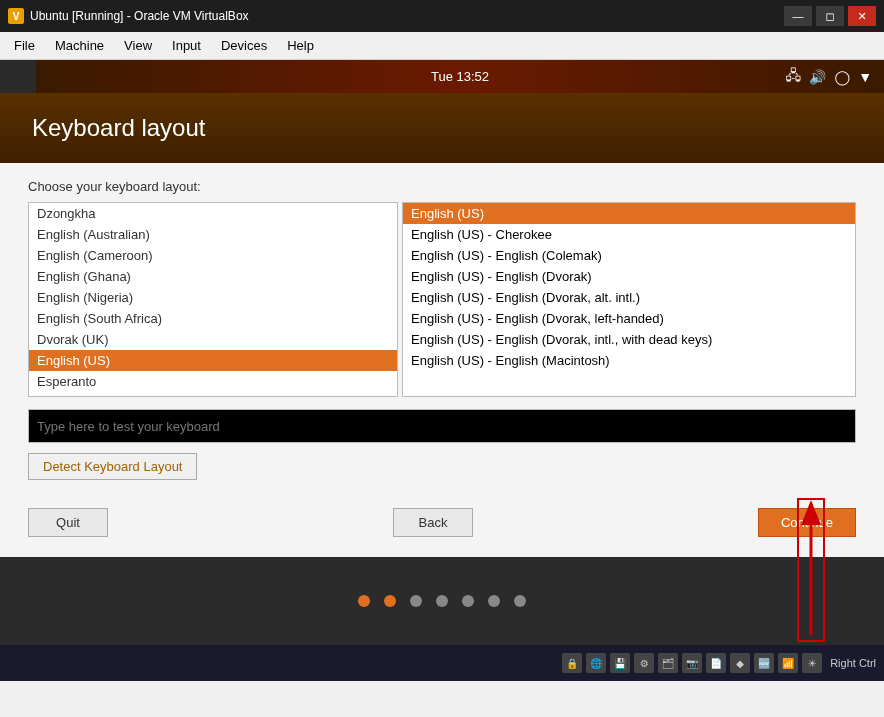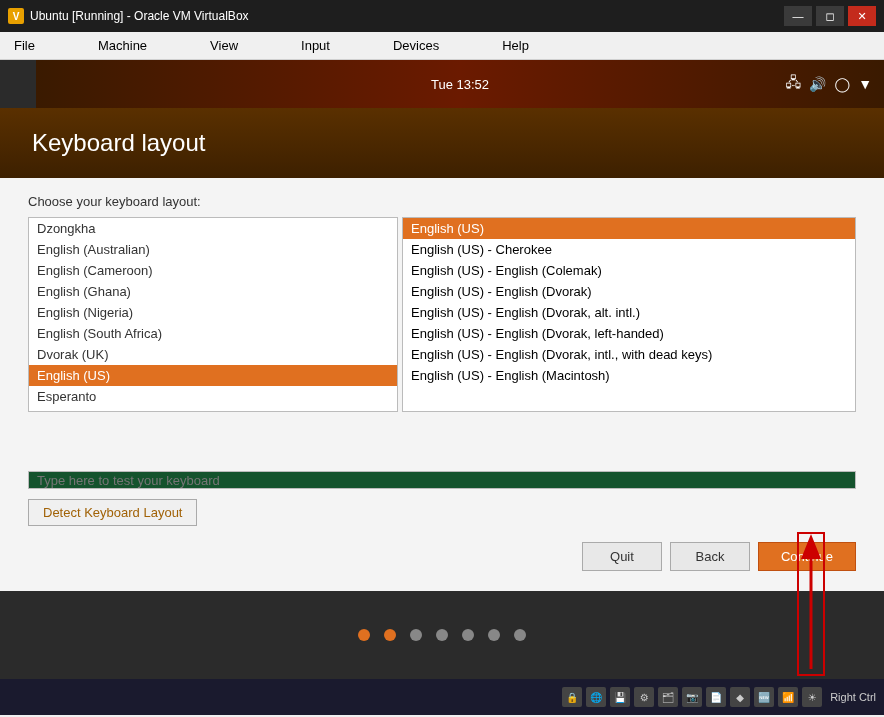--- a/index.html
+++ b/index.html
@@ -59,39 +59,38 @@
     .win-btn.close { background: #c42b1c; }
 
     
     .menubar {
       background: #f0f0f0;
       height: 28px;
       display: flex;
       align-items: center;
       padding: 0 4px;
       border-bottom: 1px solid #d0d0d0;
-      gap: 43px;
     }
     .menu-item {
       padding: 4px 10px;
       cursor: pointer;
       font-size: 13px;
       color: #000;
     }
 
     
     .vm-screen {
       background: #2b2b2b;
       position: relative;
     }
 
     
     .ubuntu-topbar {
       background: linear-gradient(to right, #3a1a00, #6b1a00, #3a1a00);
-      height: 48px;
+      height: 33px;
       display: flex;
       align-items: center;
       justify-content: center;
       position: relative;
       margin-left: 36px;
     }
     .ubuntu-topbar-time {
       color: #fff;
       font-size: 13px;
     }
@@ -127,21 +126,21 @@
 
     .choose-label {
       font-size: 13px;
       color: #333;
       margin-bottom: 8px;
     }
 
     .layout-panels {
       display: flex;
       gap: 4px;
-      margin-bottom: 27px;
+      margin-bottom: 12px;
     }
 
     .list-panel {
       width: 370px;
       height: 195px;
       border: 1px solid #bbb;
       background: #fff;
       overflow-y: auto;
     }
 
@@ -172,45 +171,44 @@
       cursor: pointer;
       white-space: nowrap;
     }
     .variant-item.selected {
       background: #e07020;
       color: #fff;
     }
 
     .test-input {
       width: 100%;
-      height: 18px;
+      height: 34px;
       border: 1px solid #bbb;
-      background: #14532d;
+      background: #000000;
       padding: 0 8px;
       font-size: 13px;
       color: #999;
       margin-bottom: 10px;
       outline: none;
-      margin-top: 32px;
     }
 
     .detect-button {
       padding: 5px 14px;
       font-size: 13px;
       background: #f0f0f0;
       border: 1px solid #aaa;
       cursor: pointer;
       color: #a16207;
     }
 
     .action-buttons {
       display: flex;
-      justify-content: flex-end;
+      justify-content: space-between;
       gap: 8px;
-      margin-top: 16px;
+      margin-top: 28px;
     }
 
     .action-btn {
       padding: 6px 22px;
       font-size: 13px;
       background: #e8e8e8;
       border: 1px solid #aaa;
       cursor: pointer;
       color: #333;
       min-width: 80px;

